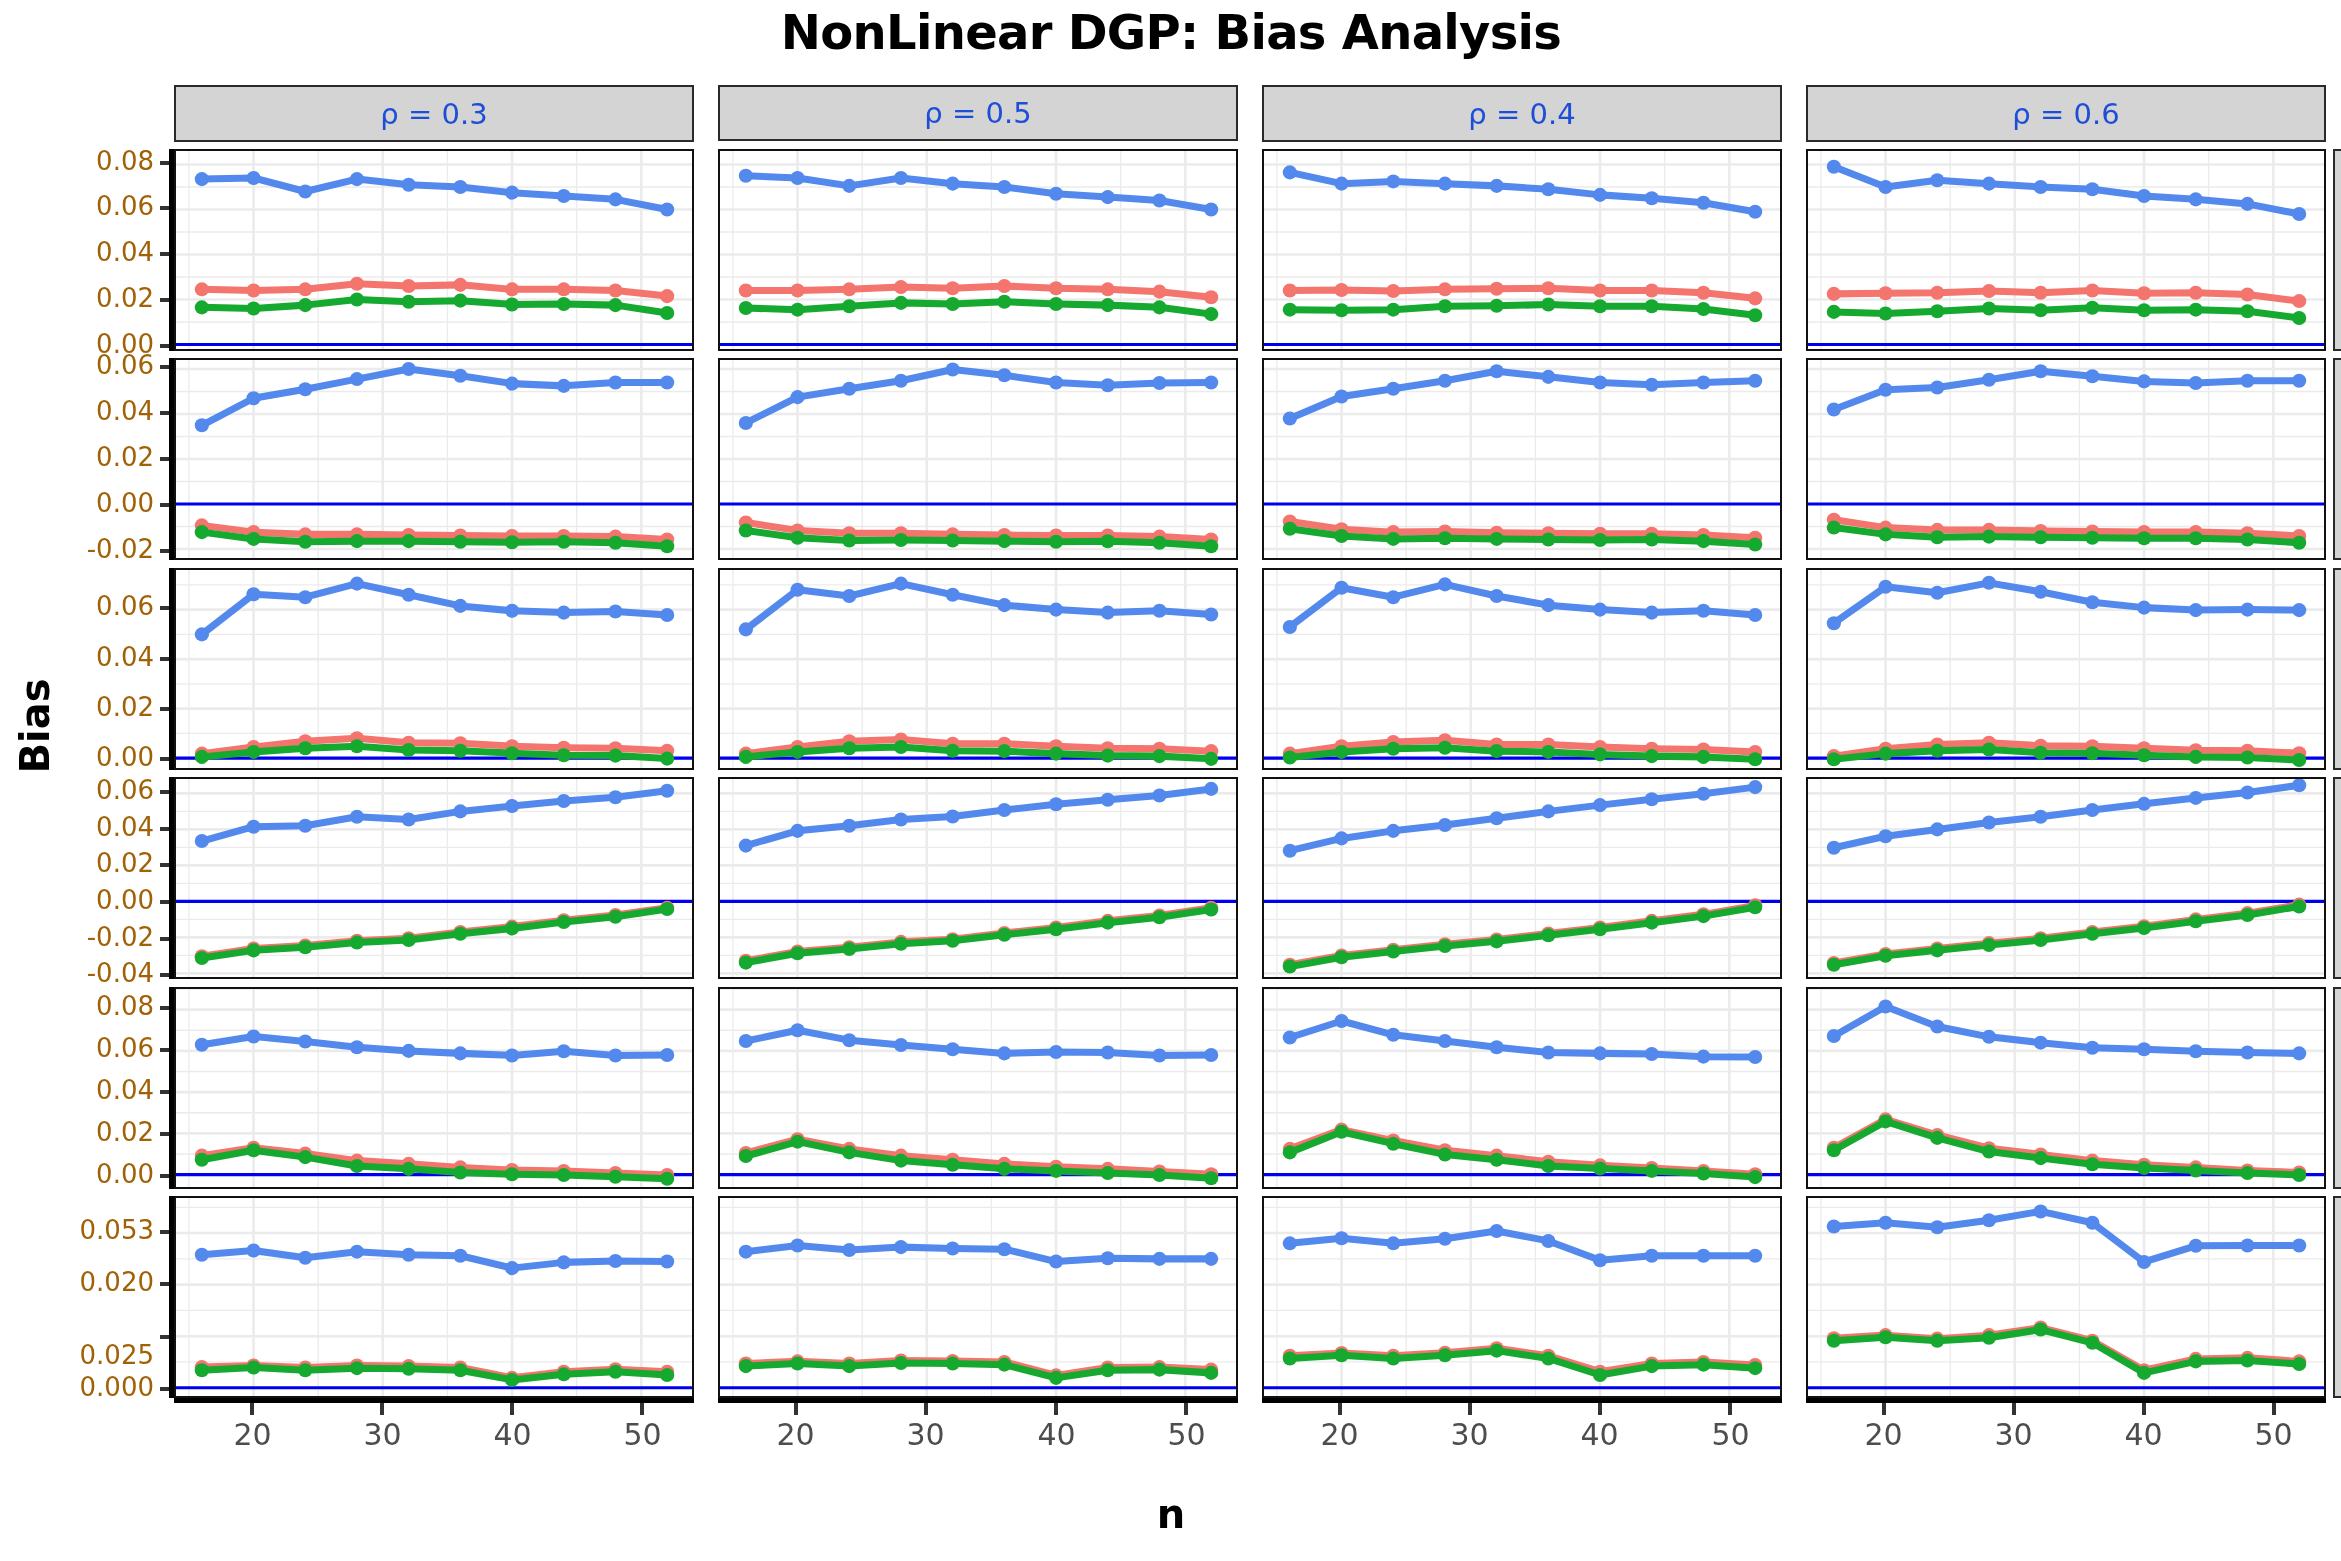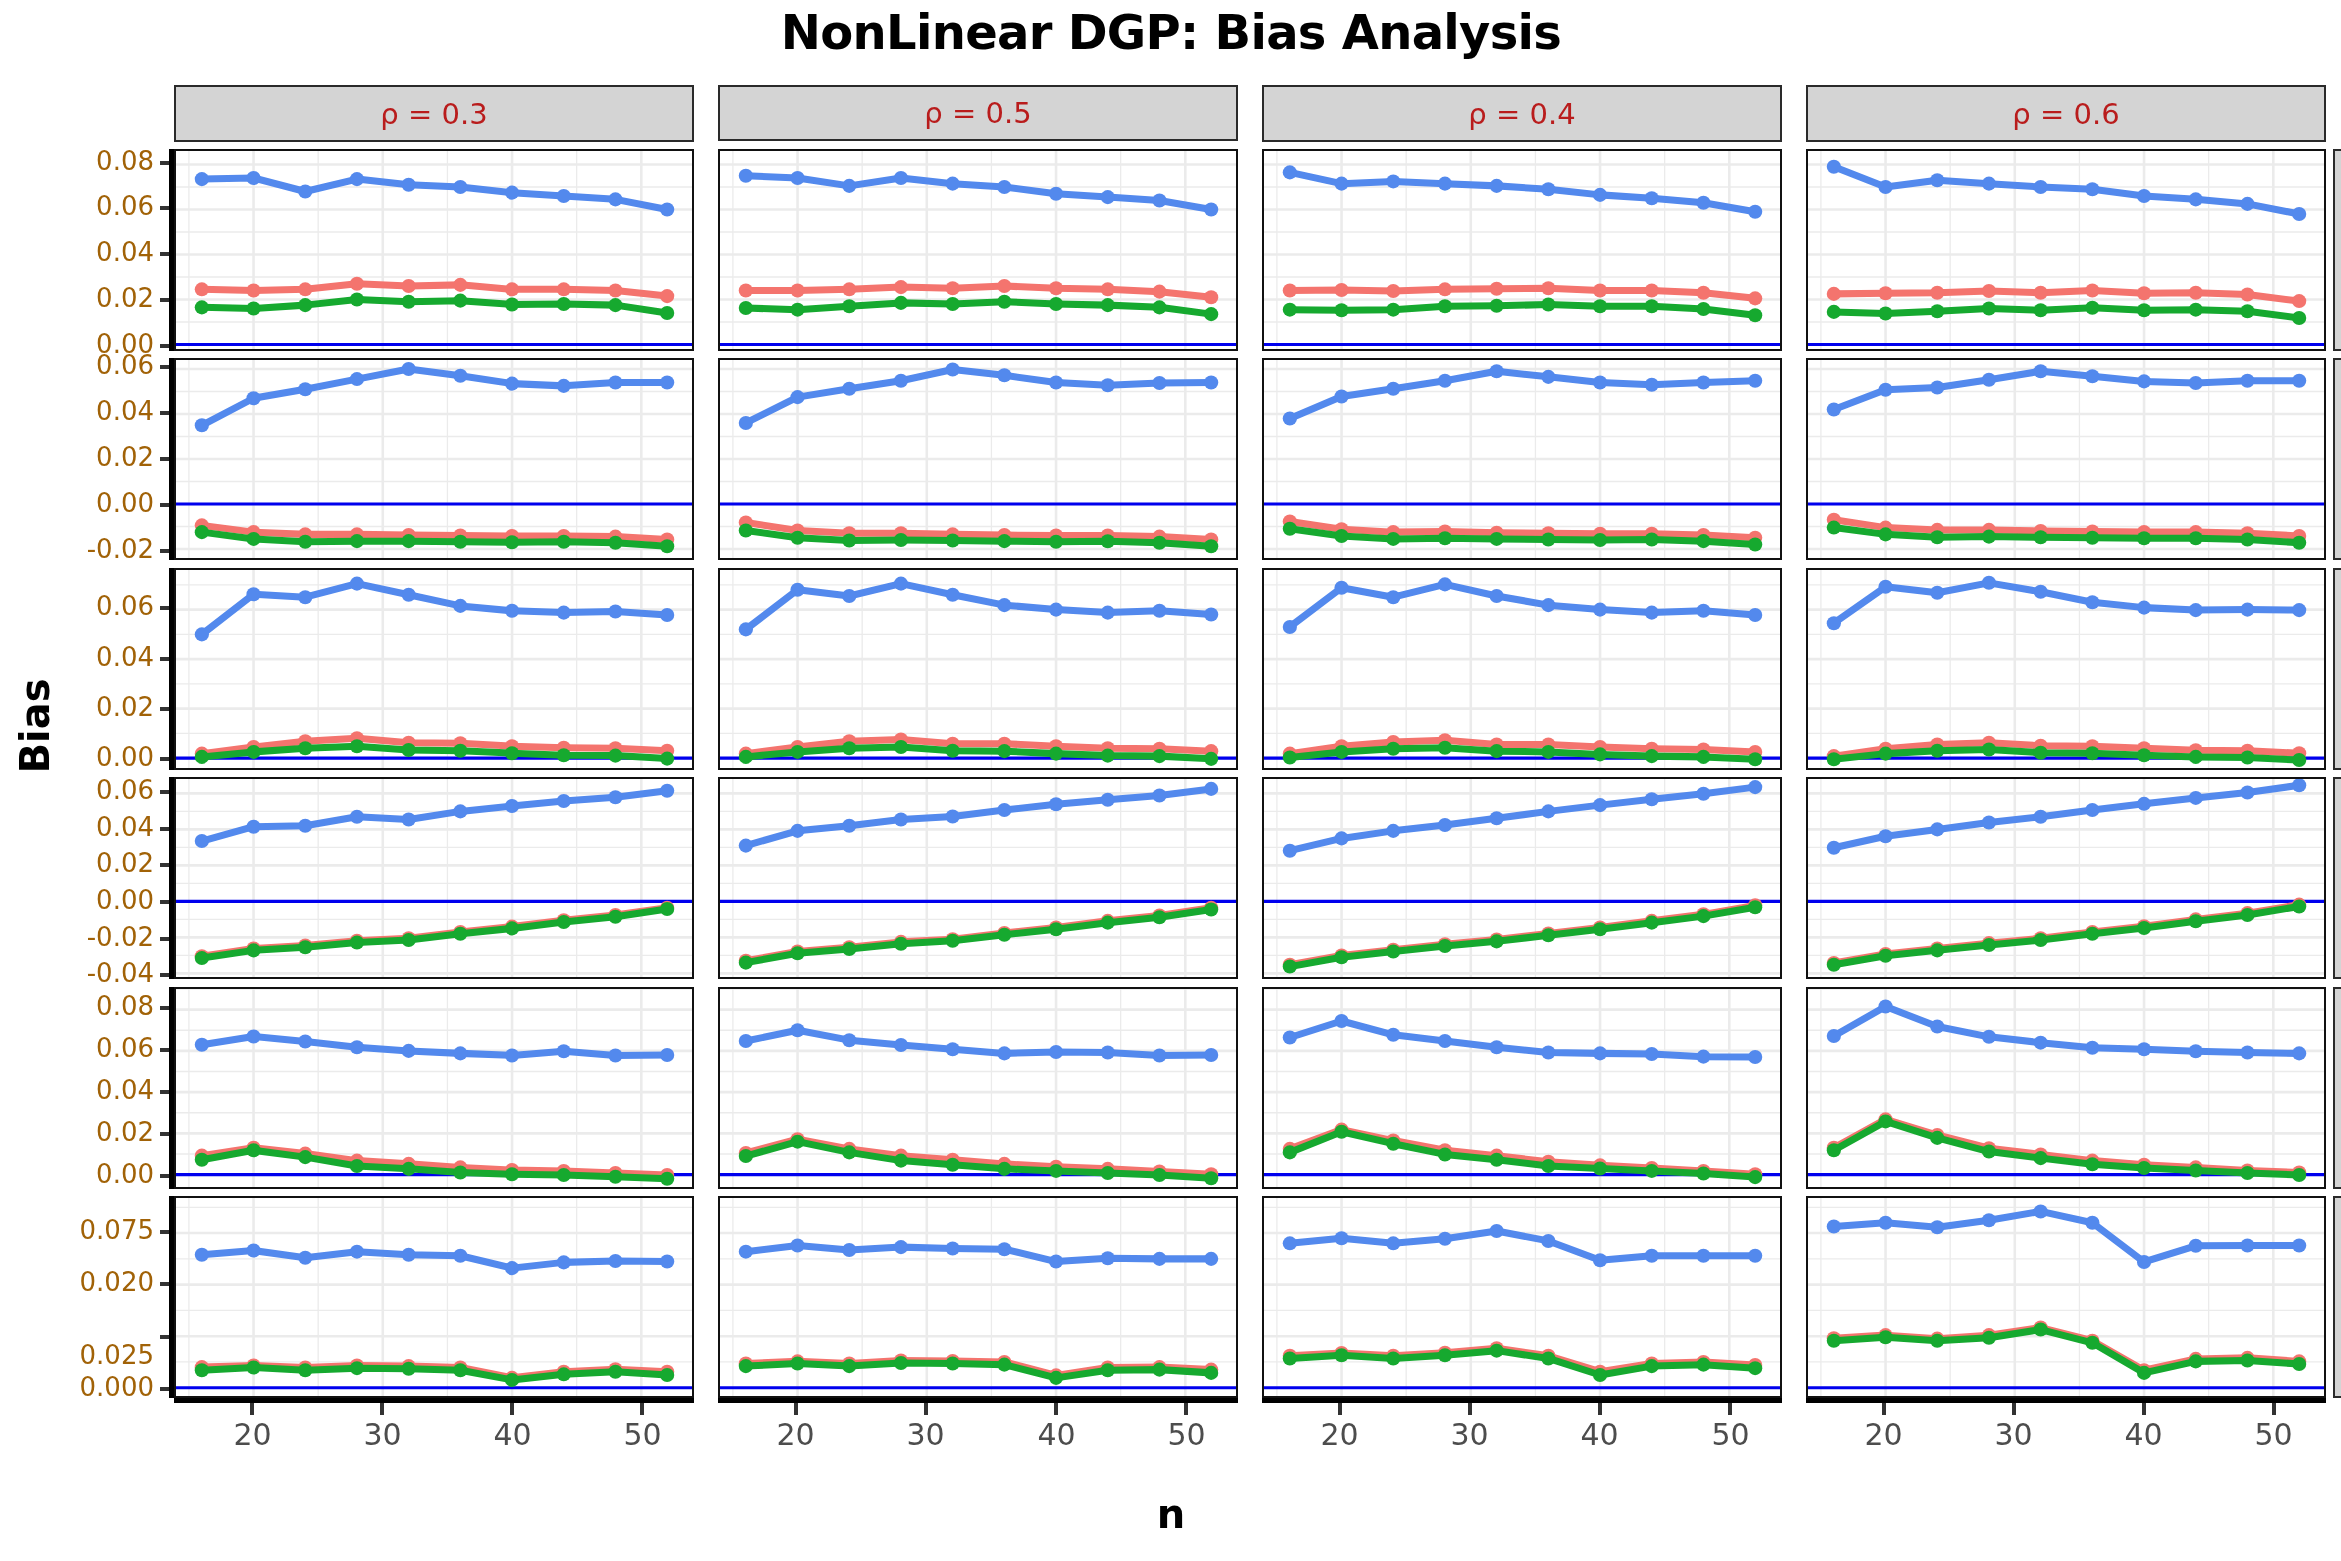--- a/index.html
+++ b/index.html
@@ -20,21 +20,21 @@
   .xlab{
     position:absolute;left:0;top:1491px;width:2342px;text-align:center;
     font-size:40px;font-weight:bold;color:#000;
   }
 
   
   .grid{position:absolute;left:174px;top:85px;}
   .colhdr{
     position:absolute;background:#d4d4d4;border:2px solid #2a2a2a;
     box-sizing:border-box;display:flex;align-items:center;justify-content:center;
-    font-size:29px;color:#b91c1c;
+    font-size:29px;color:#1d4ed8;
   }
   .rowhdr{
     position:absolute;background:#d4d4d4;border:2px solid #2a2a2a;
     box-sizing:border-box;display:flex;align-items:center;justify-content:center;
     font-size:29px;color:#000;
   }
 
   .panel{
     position:absolute;background:#ffffff;border:2px solid #111;
     box-sizing:border-box;overflow:hidden;
@@ -1240,21 +1240,21 @@
           <circle cx="680.0" cy="99.5" r="11" fill="#5389ED"></circle>
           <circle cx="760.0" cy="100.8" r="11" fill="#5389ED"></circle>
         </svg>
       </div>
       <div class="ytick" style="left: -150px; top: 1287px; width: 130px;">0.000</div>
       <div class="tickmark" style="left: -14.3px; top: 1302px; width: 11.7px; height: 3.9px;"></div>
       <div class="ytick" style="left: -150px; top: 1235px; width: 130px; margin-top: 20px;">0.025</div>
       <div class="tickmark" style="left: -14.3px; top: 1250px; width: 11.7px; height: 3.9px;"></div>
       <div class="ytick" style="left: -150px; top: 1182px; width: 130px;">0.020</div>
       <div class="tickmark" style="left: -14.3px; top: 1197px; width: 11.7px; height: 3.9px;"></div>
-      <div class="ytick" style="left: -150px; top: 1130px; width: 130px;">0.075</div>
+      <div class="ytick" style="left: -150px; top: 1130px; width: 130px;">0.053</div>
       <div class="tickmark" style="left: -14.3px; top: 1145px; width: 11.7px; height: 3.9px;"></div>
       <div class="axisline" style="left: -5.2px; top: 1111px; width: 5.2px; height: 202px;"></div>
       <div class="panel" style="left: 0px; top: 1111px; width: 520px; height: 202px;">
         <svg width="517" height="198" viewBox="0 0 800 310" preserveAspectRatio="none">
           <line x1="0" y1="297.0833333333333" x2="800" y2="297.0833333333333" stroke="#ebebeb" stroke-width="4"></line>
           <line x1="0" y1="256.71875" x2="800" y2="256.71875" stroke="#ebebeb" stroke-width="2"></line>
           <line x1="0" y1="216.35416666666669" x2="800" y2="216.35416666666669" stroke="#ebebeb" stroke-width="4"></line>
           <line x1="0" y1="175.98958333333331" x2="800" y2="175.98958333333331" stroke="#ebebeb" stroke-width="2"></line>
           <line x1="0" y1="135.625" x2="800" y2="135.625" stroke="#ebebeb" stroke-width="4"></line>
           <line x1="0" y1="95.26041666666666" x2="800" y2="95.26041666666666" stroke="#ebebeb" stroke-width="2"></line>

